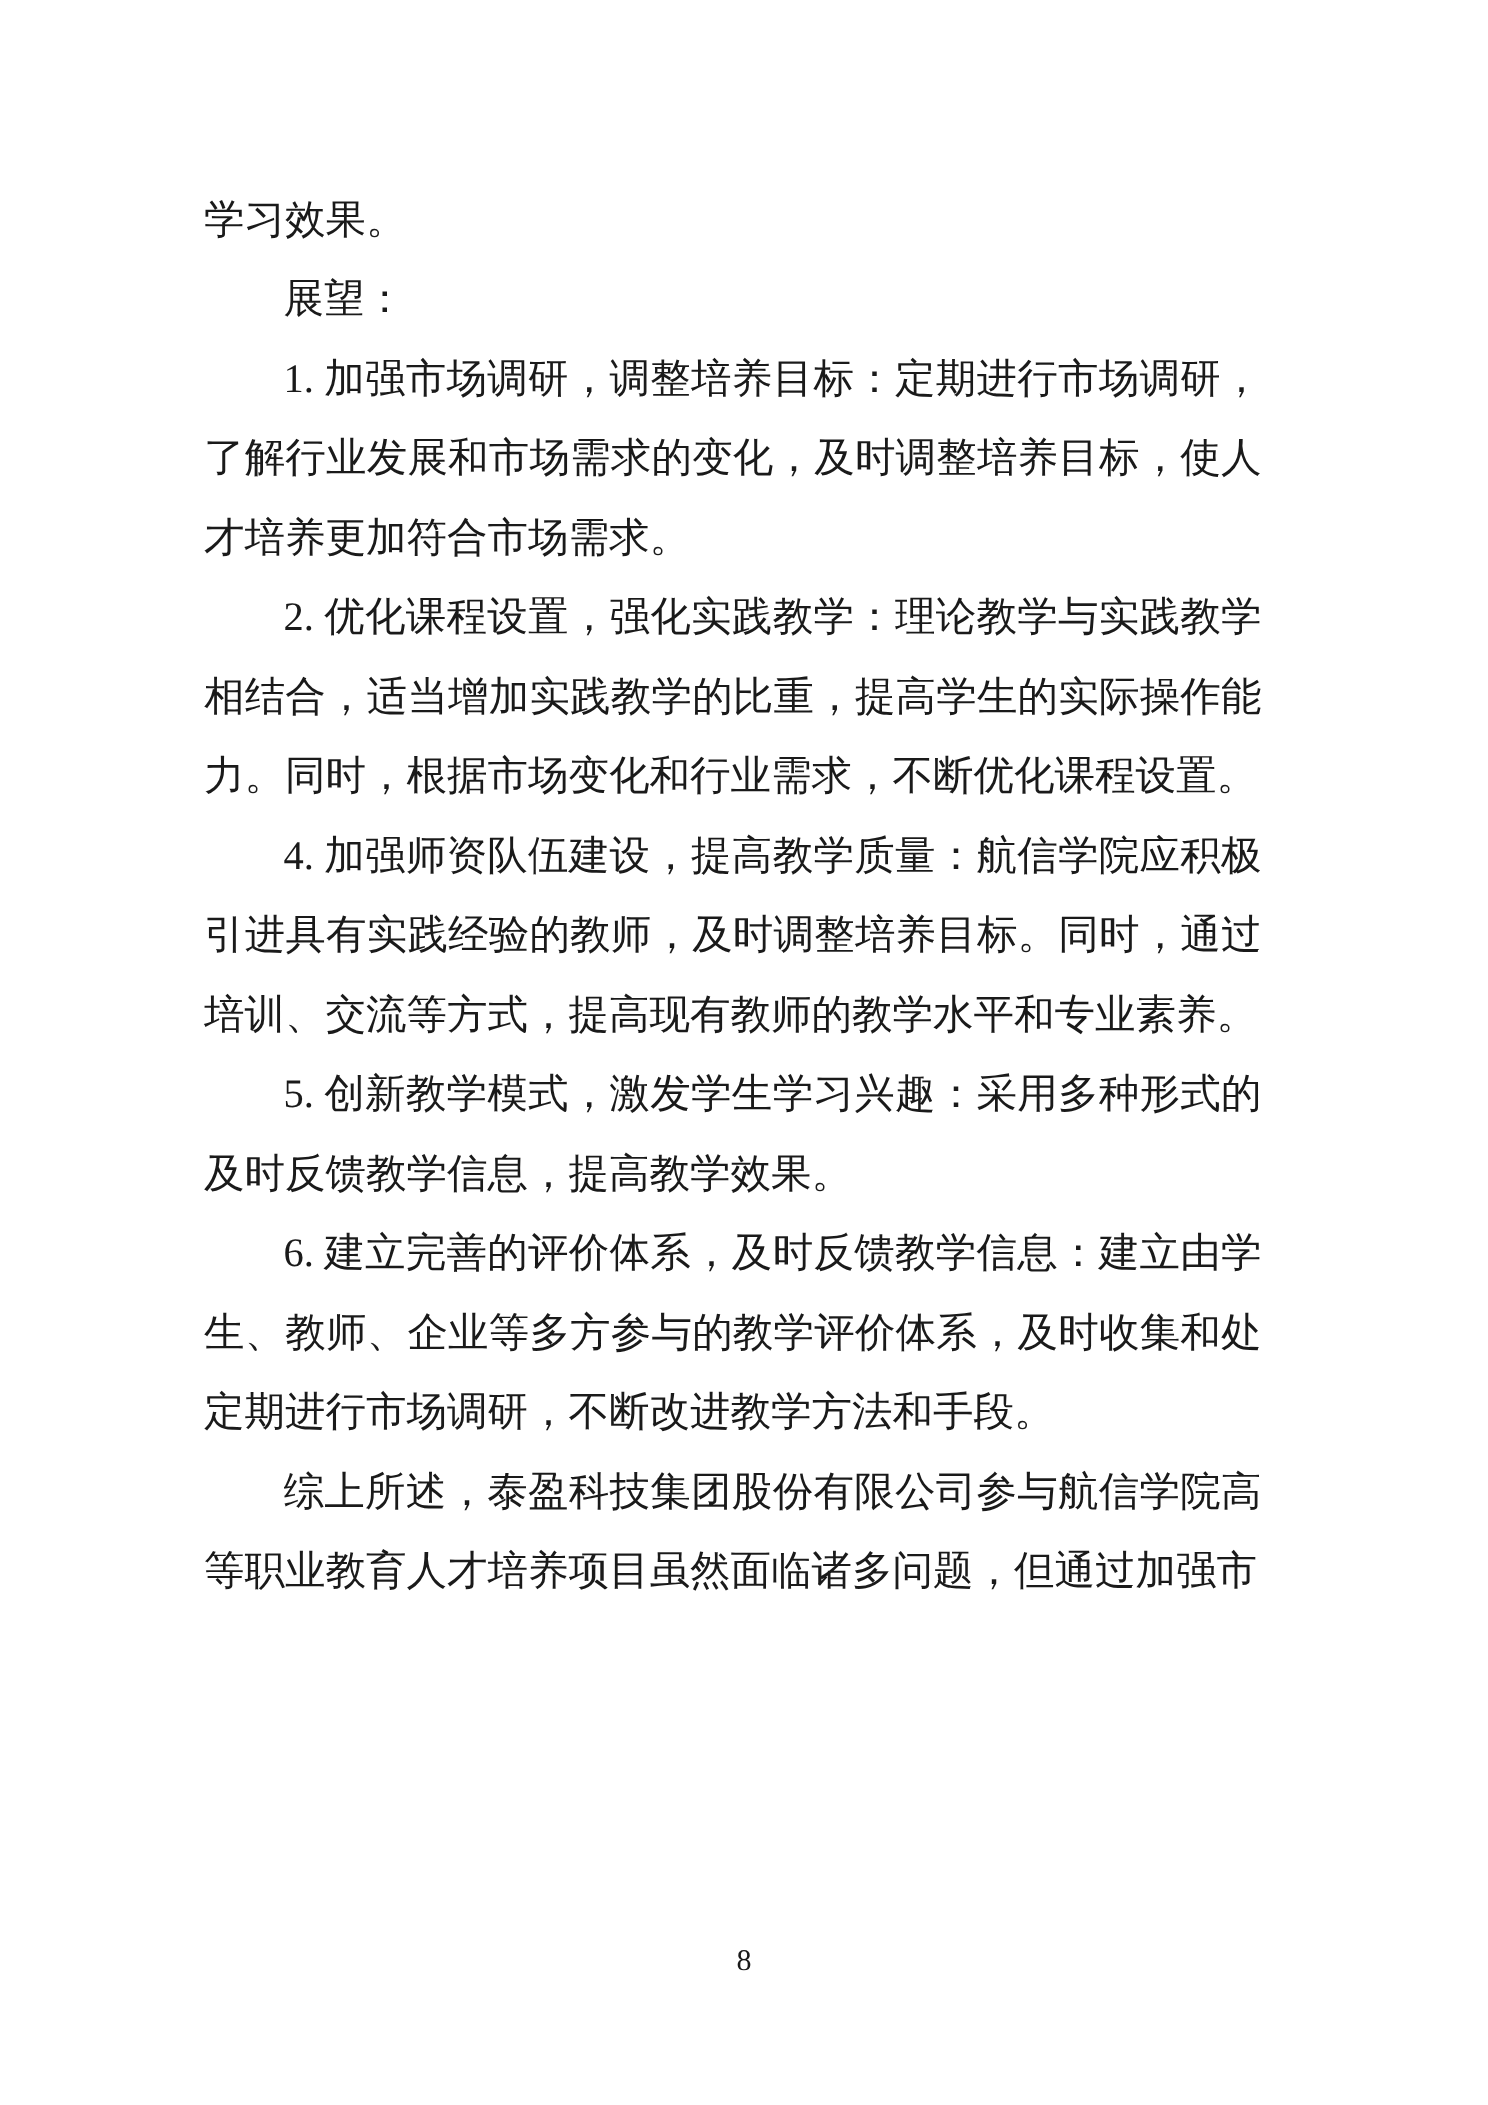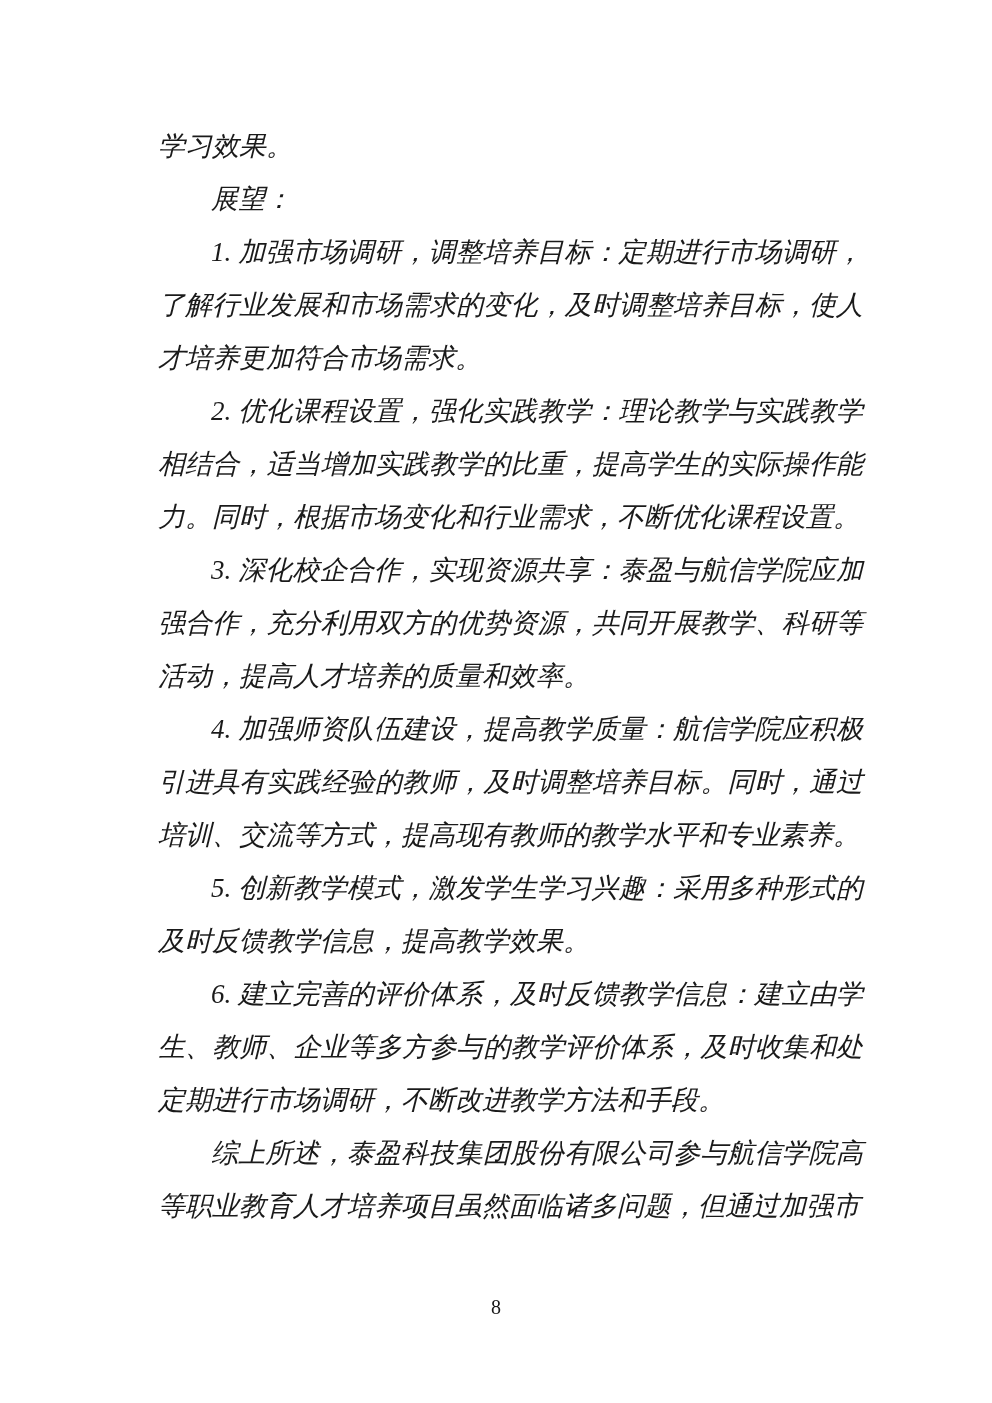--- a/index.html
+++ b/index.html
@@ -15,24 +15,23 @@
     font-family: "Liberation Serif", "DejaVu Serif", serif;
     color: #1a1a1a;
   }
   .page {
     position: absolute;
     inset: 0;
     background: #ffffff;
   }
   .content {
     position: absolute;
-    left: 158px;
+    left: 136px;
     top: 120px;
     width: 705px;
-    font-style: italic;
   }
   .paragraph {
     margin: 0;
     padding: 0;
   }
   .line {
     height: 53px;
     line-height: 53px;
     font-size: 27px;
     letter-spacing: 0;
@@ -78,25 +77,20 @@
         <div class="line line-full line-indent">1. 加强市场调研，调整培养目标：定期进行市场调研，</div>
         <div class="line line-full">了解行业发展和市场需求的变化，及时调整培养目标，使人</div>
         <div class="line line-last">才培养更加符合市场需求。</div>
       </div>
       <div class="paragraph">
         <div class="line line-full line-indent">2. 优化课程设置，强化实践教学：理论教学与实践教学</div>
         <div class="line line-full">相结合，适当增加实践教学的比重，提高学生的实际操作能</div>
         <div class="line line-last">力。同时，根据市场变化和行业需求，不断优化课程设置。</div>
       </div>
       <div class="paragraph">
-        <div class="line line-full line-indent">3. 深化校企合作，实现资源共享：泰盈与航信学院应加</div>
-        <div class="line line-full">强合作，充分利用双方的优势资源，共同开展教学、科研等</div>
-        <div class="line line-last">活动，提高人才培养的质量和效率。</div>
-      </div>
-      <div class="paragraph">
         <div class="line line-full line-indent">4. 加强师资队伍建设，提高教学质量：航信学院应积极</div>
         <div class="line line-full">引进具有实践经验的教师，及时调整培养目标。同时，通过</div>
         <div class="line line-last">培训、交流等方式，提高现有教师的教学水平和专业素养。</div>
       </div>
       <div class="paragraph">
         <div class="line line-full line-indent">5. 创新教学模式，激发学生学习兴趣：采用多种形式的</div>
         <div class="line line-last">及时反馈教学信息，提高教学效果。</div>
       </div>
       <div class="paragraph">
         <div class="line line-full line-indent">6. 建立完善的评价体系，及时反馈教学信息：建立由学</div>

